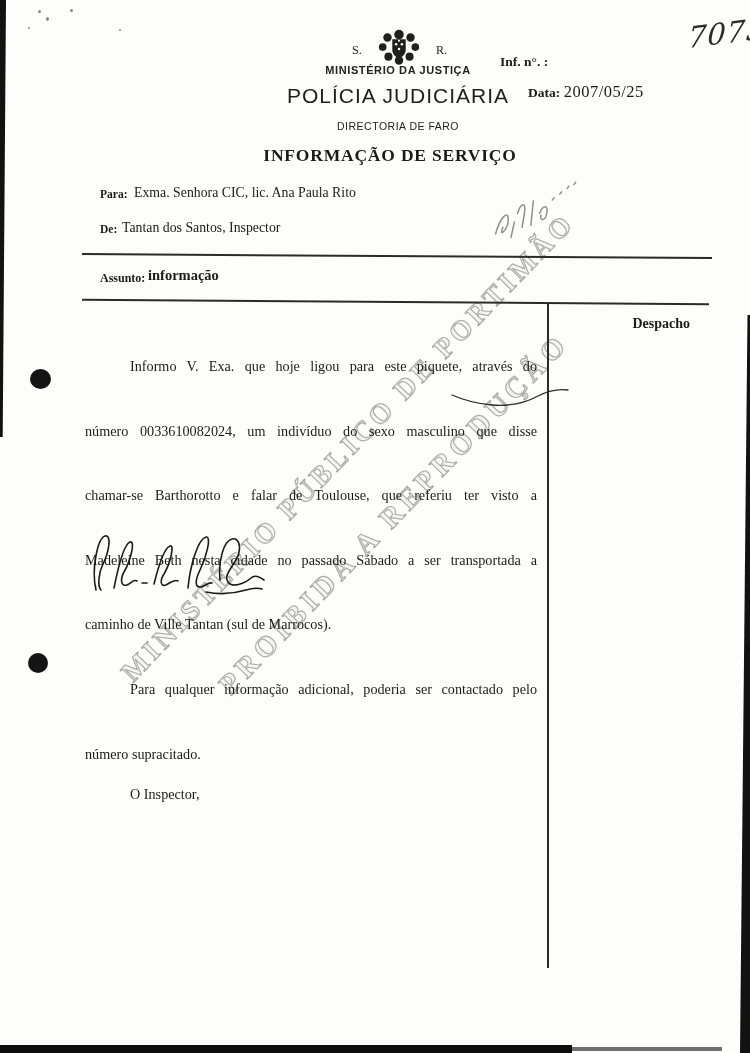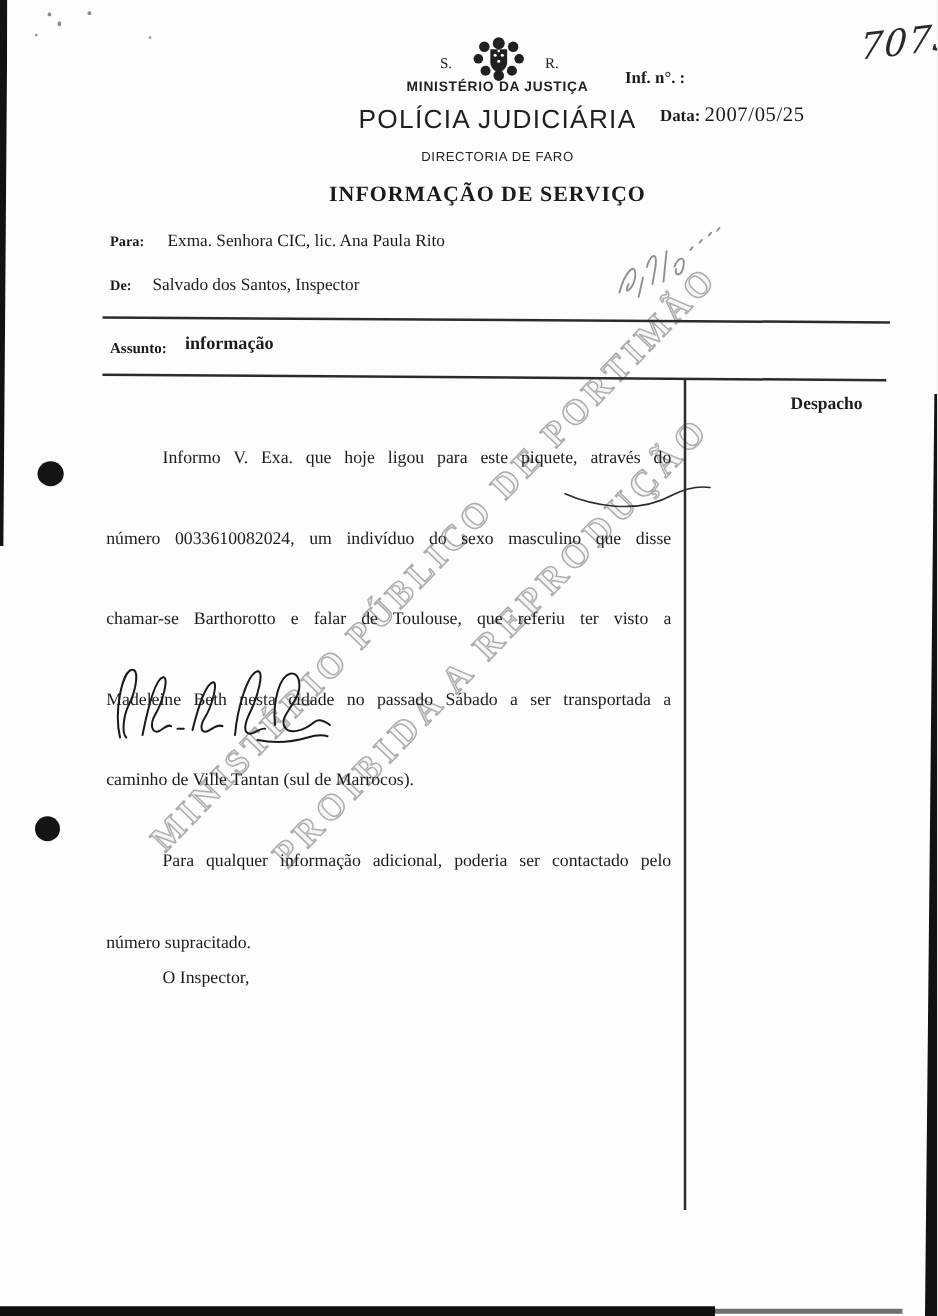--- a/index.html
+++ b/index.html
@@ -24,40 +24,40 @@
     font-family:"Liberation Sans",sans-serif;font-size:10.5px;letter-spacing:.5px;color:#222;}
   .inf-label{left:500px;top:54px;font-size:13.5px;font-weight:bold;}
   .data-line{left:500px;top:82px;font-size:13.5px;padding-left:28px;}
   .data-line b{font-weight:bold;}
   .data-value{font-size:16.5px;letter-spacing:.5px;}
   .pagenum{left:688px;top:16px;font-size:29px;font-family:"DejaVu Serif",serif;font-style:italic;
     color:#2b2b2b;transform:rotate(-7deg) skewX(-10deg);letter-spacing:1px;}
   
   .doc-title{left:145px;top:145px;width:490px;text-align:center;
     font-size:17.5px;font-weight:bold;letter-spacing:.8px;}
-  .fld-label{font-weight:bold;font-size:11.5px;}
+  .fld-label{font-weight:bold;font-size:11.5px;margin-left:12px;}
   .fld-value{font-size:13.8px;}
   .para-label{left:88px;top:188px;}
   .para-value{left:122px;top:185px;margin-left:12px;}
   .de-label{left:88px;top:223px;}
   .de-value{left:122px;top:220px;}
   .assunto-label{left:88px;top:271px;font-size:12px;}
   .assunto-value{left:148px;top:267px;font-size:14.5px;font-weight:bold;}
   .rule{background:#2b2b2b;height:2px;}
   .rule1{left:82px;top:255px;width:630px;transform:rotate(.35deg);}
   .rule2{left:82px;top:301px;width:627px;transform:rotate(.4deg);}
   .vline{left:547px;top:303px;width:2px;height:665px;background:#2b2b2b;}
   .despacho{left:565px;top:316px;width:125px;text-align:right;font-size:14px;font-weight:bold;}
   
   .body-block{left:85px;top:316px;width:452px;font-size:14.2px;line-height:28.6px;}
   .bline{width:100%;margin-top:36px;}
   .jline{text-align:justify;text-align-last:justify;}
   .lline{text-align:left;}
   .indent{padding-left:45px;box-sizing:border-box;}
-  .signoff{margin-top:0;}
+  .signoff{margin-top:12px;}
   
   .wm{font-family:"Liberation Serif",serif;font-weight:bold;white-space:nowrap;
     color:rgba(120,120,120,0.06);
     -webkit-text-stroke:1.2px #adadad;
     transform-origin:left bottom;transform:rotate(-46deg);}
   .wm1{left:138px;top:656px;font-size:28px;letter-spacing:4px;}
   .wm2{left:236px;top:668px;font-size:29px;letter-spacing:5px;}
   
   .hole{background:#141414;border-radius:50%;}
   .hole1{left:30px;top:369px;width:21px;height:20px;}
@@ -114,21 +114,21 @@
     <span class="data-value">2007/05/25</span>
   </div>
 
   <div class="abs pagenum">7073</div>
 
   <div class="abs doc-title">INFORMAÇÃO DE SERVIÇO</div>
 
   <div class="abs fld-label para-label">Para:</div>
   <div class="abs fld-value para-value">Exma. Senhora CIC, lic. Ana Paula Rito</div>
   <div class="abs fld-label de-label">De:</div>
-  <div class="abs fld-value de-value">Salvado dos Santos, Inspector</div>
+  <div class="abs fld-value de-value">Tantan dos Santos, Inspector</div>
 
   <div class="abs" style="left:483px;top:168px;transform:rotate(-6deg);">
     <svg width="100" height="75" viewBox="0 0 100 75">
       <g fill="none" stroke="#8f8f8f" stroke-width="1.5" stroke-linecap="round">
         <path d="M10,62 C16,46 26,38 24,50 C22,60 12,66 18,56"></path>
         <path d="M30,52 L25,67"></path>
         <path d="M34,44 C38,34 44,32 41,44 L37,58"></path>
         <path d="M46,57 L51,33"></path>
         <path d="M56,46 C60,38 66,38 63,47 C61,54 55,54 57,48"></path>
         <path d="M70,34 L72,32 M78,29 L80,27 M86,24 L88,22 M93,21 L95,19"></path>

